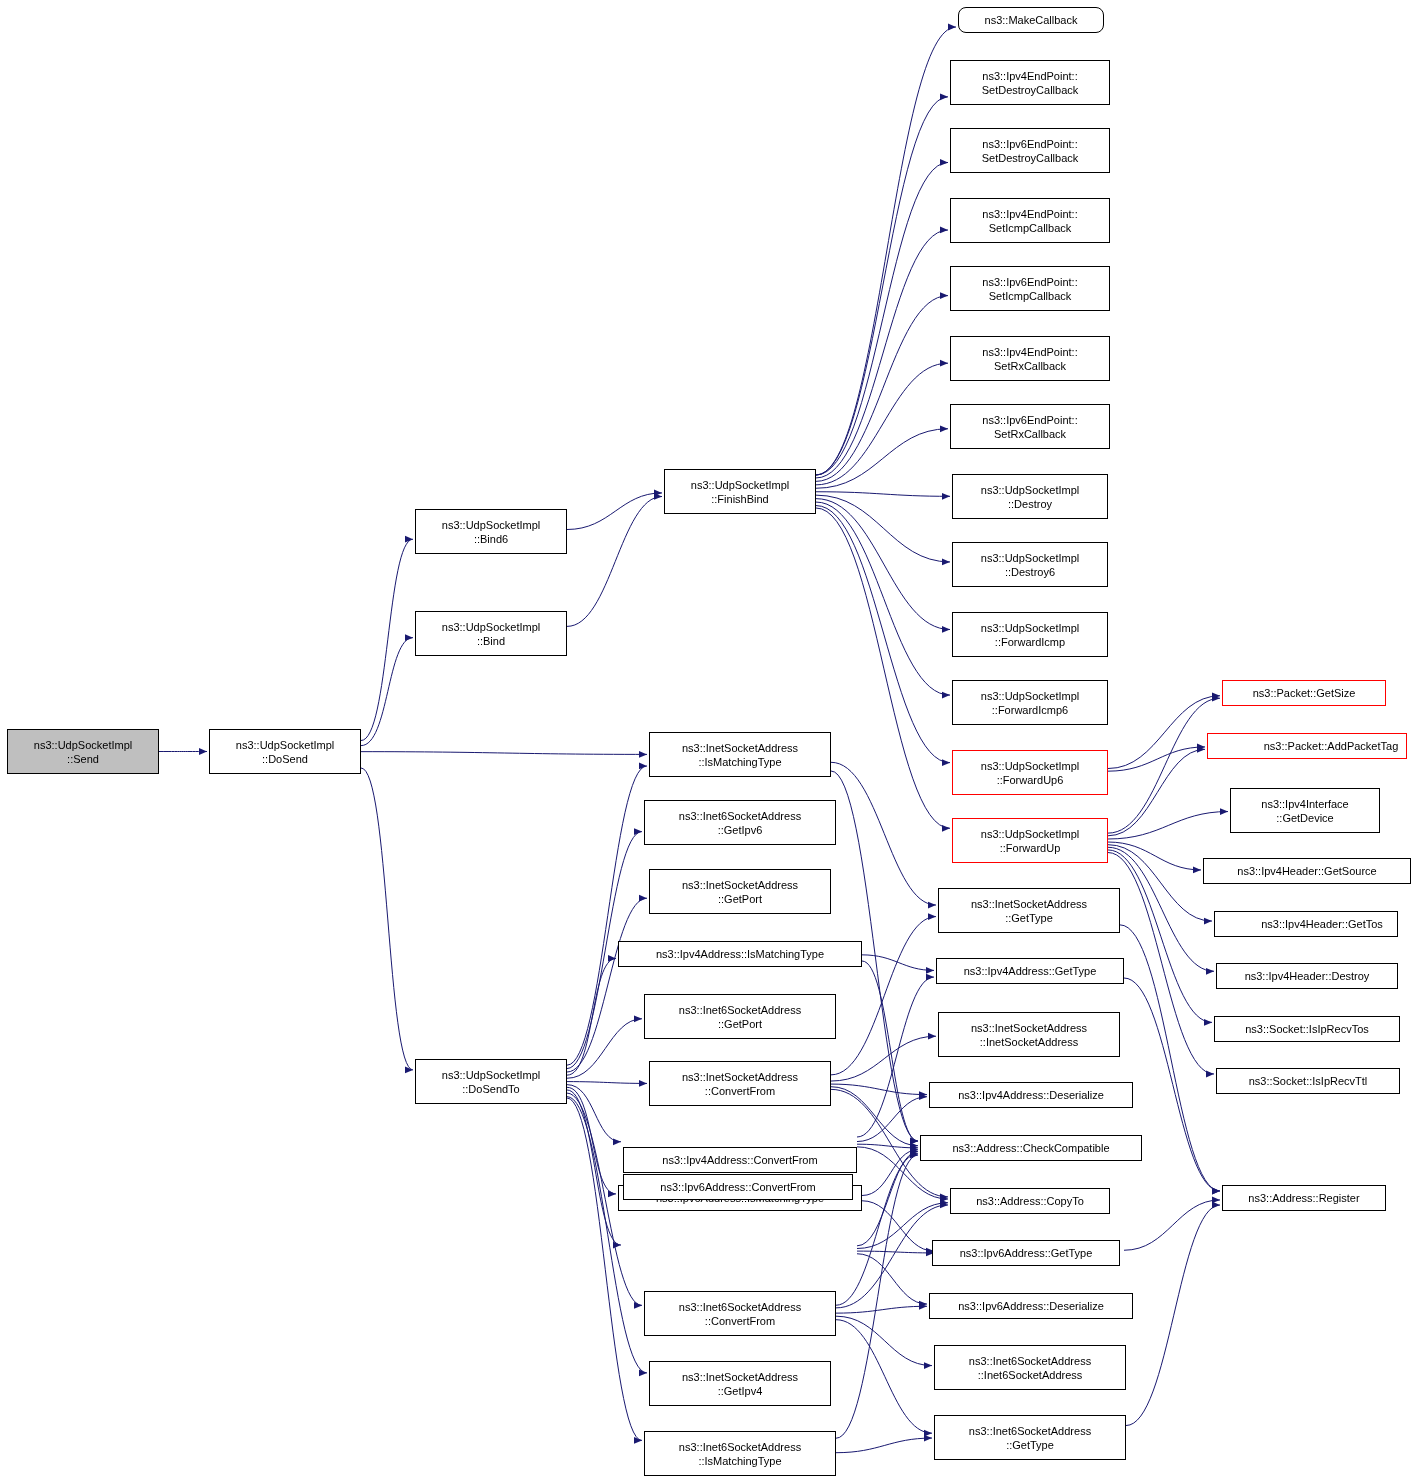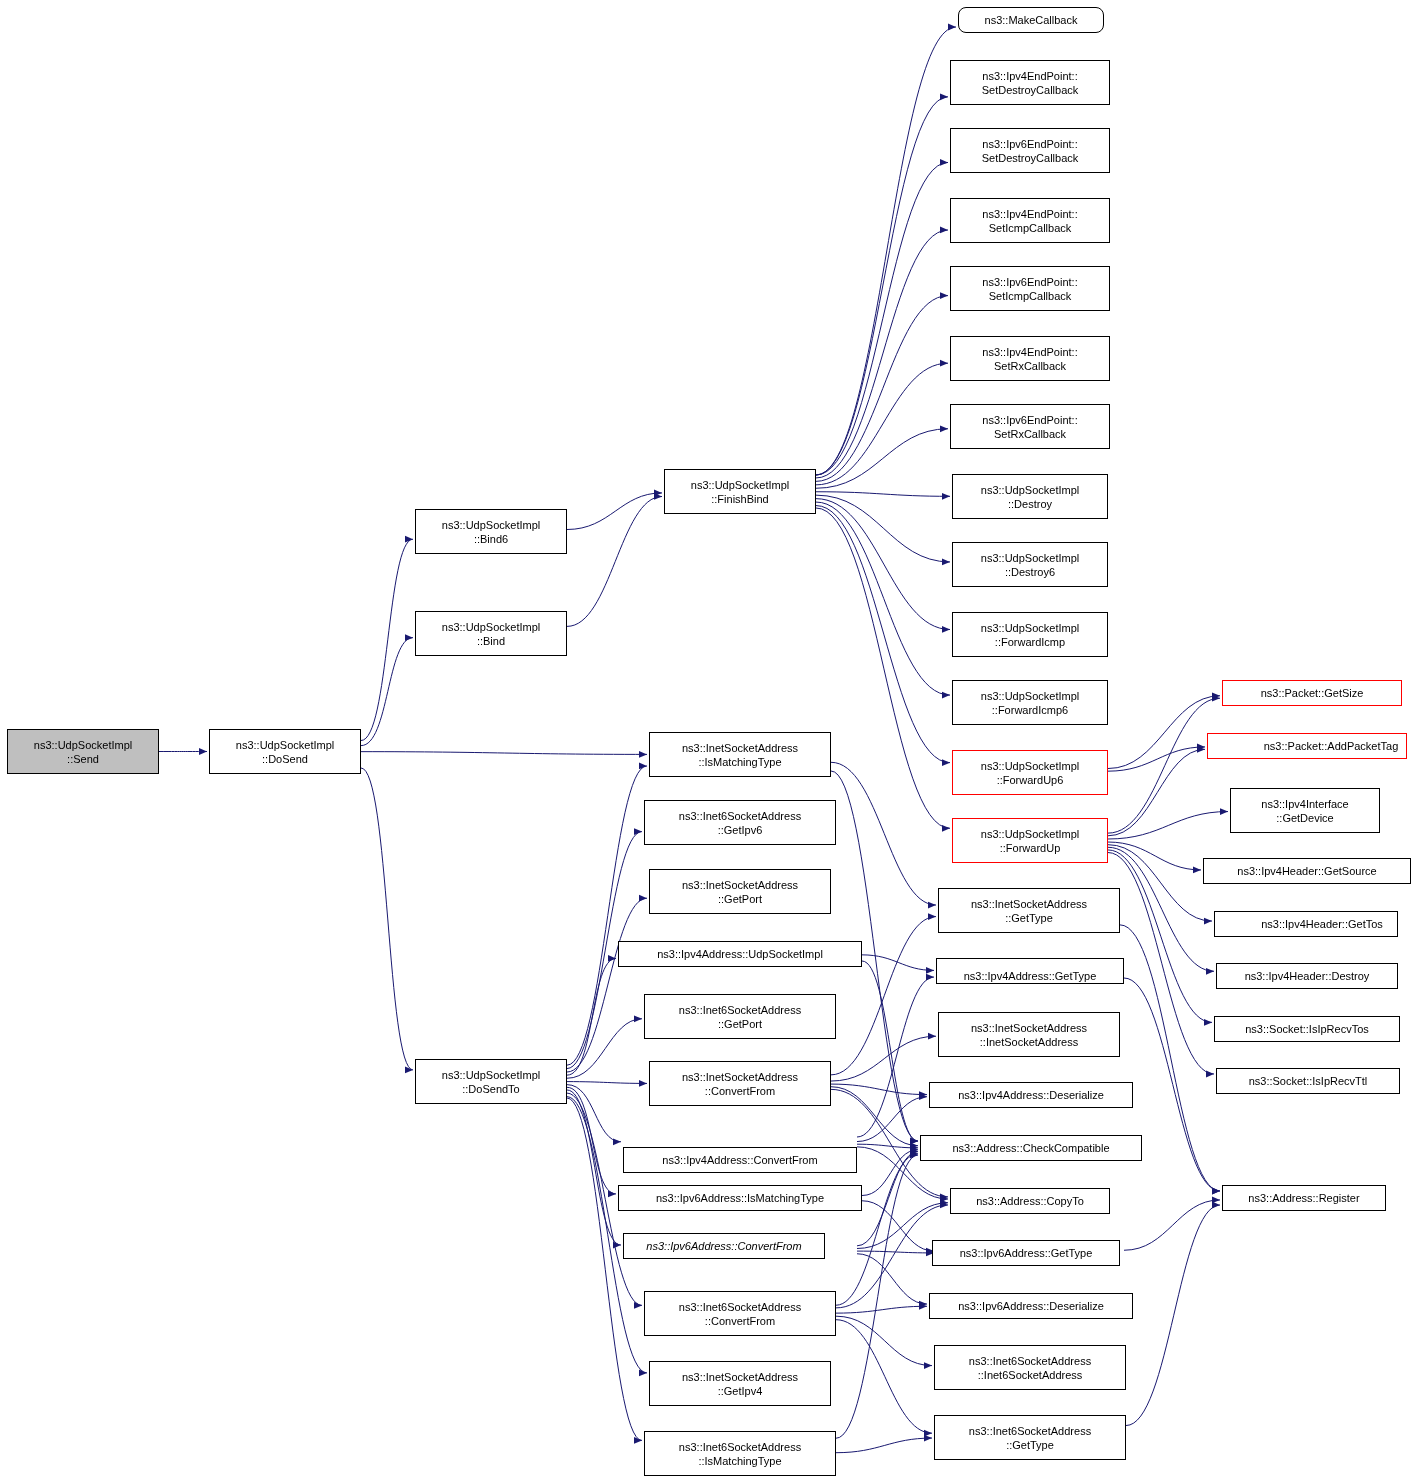--- a/index.html
+++ b/index.html
@@ -169,37 +169,37 @@
     </div>
     <div class="node" style="left: 644px; top: 800px; width: 192px; height: 45px;">
       <div class="node-line">ns3::Inet6SocketAddress</div>
       <div class="node-line">::GetIpv6</div>
     </div>
     <div class="node" style="left: 649px; top: 869px; width: 182px; height: 45px;">
       <div class="node-line">ns3::InetSocketAddress</div>
       <div class="node-line">::GetPort</div>
     </div>
     <div class="node" style="left: 618px; top: 941px; width: 244px; height: 26px;">
-      <div class="node-line">ns3::Ipv4Address::UdpSocketImpl</div>
+      <div class="node-line">ns3::Ipv4Address::IsMatchingType</div>
     </div>
     <div class="node" style="left: 644px; top: 994px; width: 192px; height: 45px;">
       <div class="node-line">ns3::Inet6SocketAddress</div>
       <div class="node-line">::GetPort</div>
     </div>
     <div class="node" style="left: 649px; top: 1061px; width: 182px; height: 45px;">
       <div class="node-line">ns3::InetSocketAddress</div>
       <div class="node-line">::ConvertFrom</div>
     </div>
     <div class="node" style="left: 623px; top: 1147px; width: 234px; height: 26px; text-align: right;">
       <div class="node-line">ns3::Ipv4Address::ConvertFrom</div>
     </div>
     <div class="node" style="left: 618px; top: 1185px; width: 244px; height: 26px;">
       <div class="node-line">ns3::Ipv6Address::IsMatchingType</div>
     </div>
-    <div class="node" style="left: 623px; top: 1233px; width: 202px; height: 26px; font-style: italic;">
+    <div class="node" style="left: 623px; top: 1174px; width: 230px; height: 26px;">
       <div class="node-line">ns3::Ipv6Address::ConvertFrom</div>
     </div>
     <div class="node" style="left: 644px; top: 1291px; width: 192px; height: 45px;">
       <div class="node-line">ns3::Inet6SocketAddress</div>
       <div class="node-line">::ConvertFrom</div>
     </div>
     <div class="node" style="left: 649px; top: 1361px; width: 182px; height: 45px;">
       <div class="node-line">ns3::InetSocketAddress</div>
       <div class="node-line">::GetIpv4</div>
     </div>
@@ -255,21 +255,21 @@
       <div class="node-line">::ForwardUp6</div>
     </div>
     <div class="node node-red" style="left: 952px; top: 818px; width: 156px; height: 45px;">
       <div class="node-line">ns3::UdpSocketImpl</div>
       <div class="node-line">::ForwardUp</div>
     </div>
     <div class="node" style="left: 938px; top: 888px; width: 182px; height: 45px;">
       <div class="node-line">ns3::InetSocketAddress</div>
       <div class="node-line">::GetType</div>
     </div>
-    <div class="node" style="left: 936px; top: 958px; width: 188px; height: 26px; justify-content: flex-end;">
+    <div class="node" style="left: 936px; top: 958px; width: 188px; height: 26px;">
       <div class="node-line">ns3::Ipv4Address::GetType</div>
     </div>
     <div class="node" style="left: 938px; top: 1012px; width: 182px; height: 45px;">
       <div class="node-line">ns3::InetSocketAddress</div>
       <div class="node-line">::InetSocketAddress</div>
     </div>
     <div class="node" style="left: 929px; top: 1082px; width: 204px; height: 26px;">
       <div class="node-line">ns3::Ipv4Address::Deserialize</div>
     </div>
     <div class="node" style="left: 920px; top: 1135px; width: 222px; height: 26px;">
@@ -285,21 +285,21 @@
       <div class="node-line">ns3::Ipv6Address::Deserialize</div>
     </div>
     <div class="node" style="left: 934px; top: 1345px; width: 192px; height: 45px;">
       <div class="node-line">ns3::Inet6SocketAddress</div>
       <div class="node-line">::Inet6SocketAddress</div>
     </div>
     <div class="node" style="left: 934px; top: 1415px; width: 192px; height: 45px;">
       <div class="node-line">ns3::Inet6SocketAddress</div>
       <div class="node-line">::GetType</div>
     </div>
-    <div class="node node-red" style="left: 1222px; top: 680px; width: 180px; height: 26px;">
+    <div class="node node-red" style="left: 1222px; top: 680px; width: 164px; height: 26px;">
       <div class="node-line">ns3::Packet::GetSize</div>
     </div>
     <div class="node node-red" style="left: 1207px; top: 733px; width: 200px; height: 26px; padding-left: 48px;">
       <div class="node-line">ns3::Packet::AddPacketTag</div>
     </div>
     <div class="node" style="left: 1230px; top: 788px; width: 150px; height: 45px;">
       <div class="node-line">ns3::Ipv4Interface</div>
       <div class="node-line">::GetDevice</div>
     </div>
     <div class="node" style="left: 1203px; top: 858px; width: 208px; height: 26px;">

